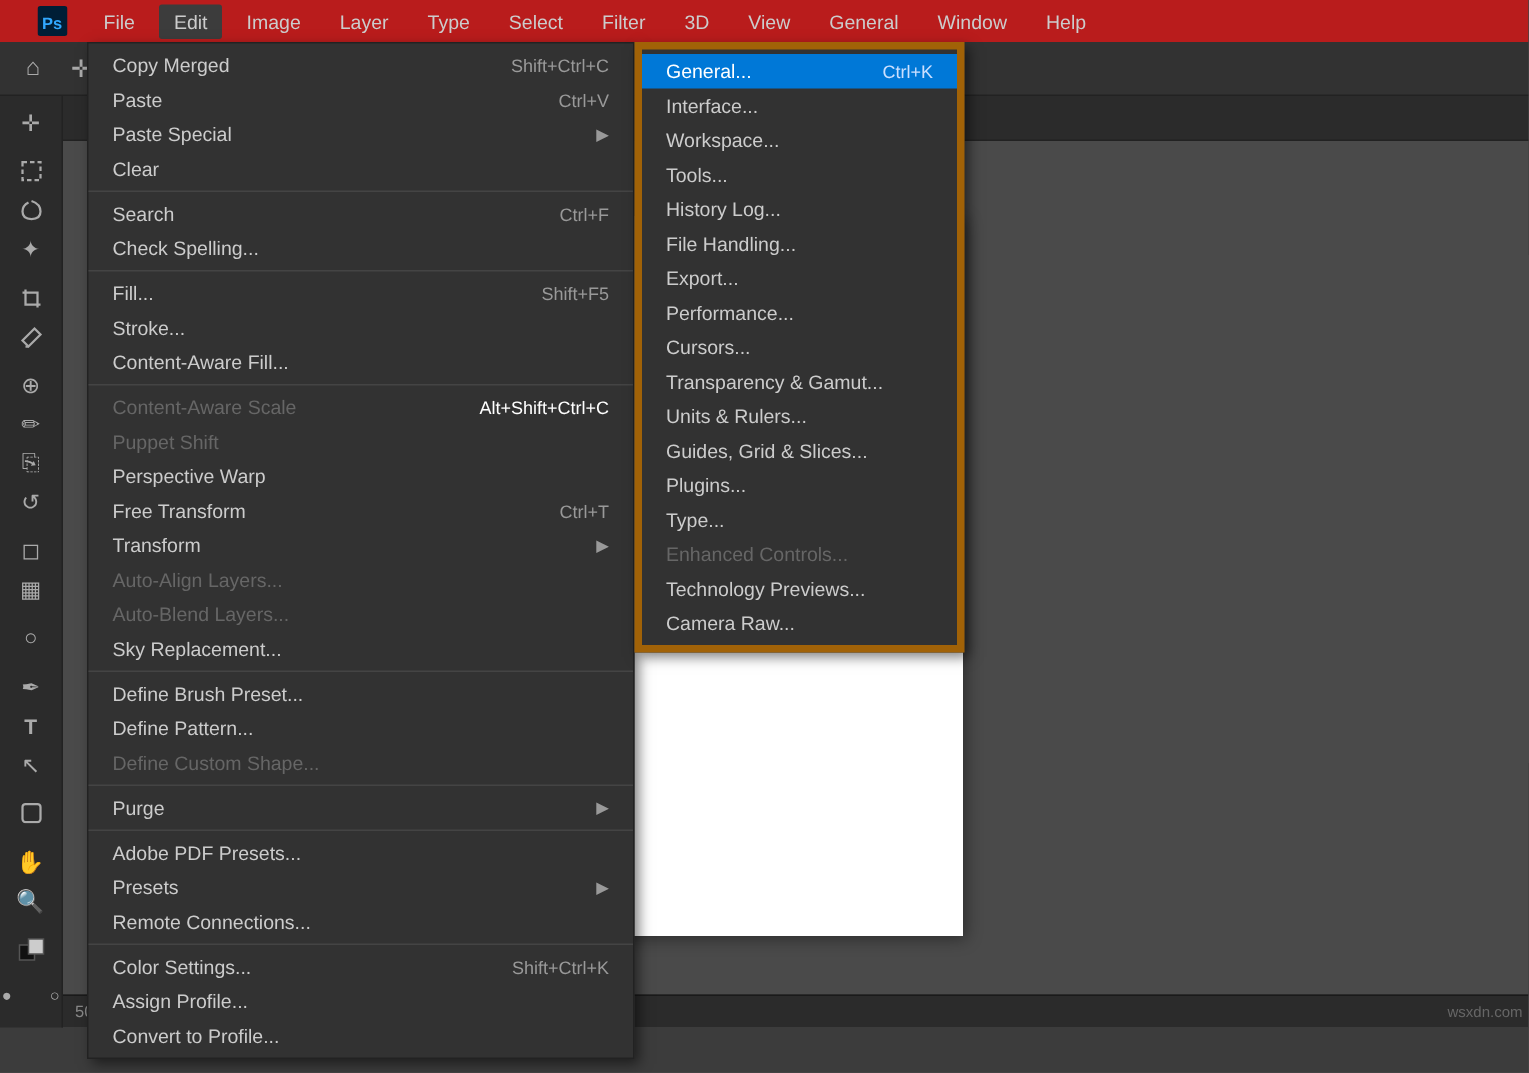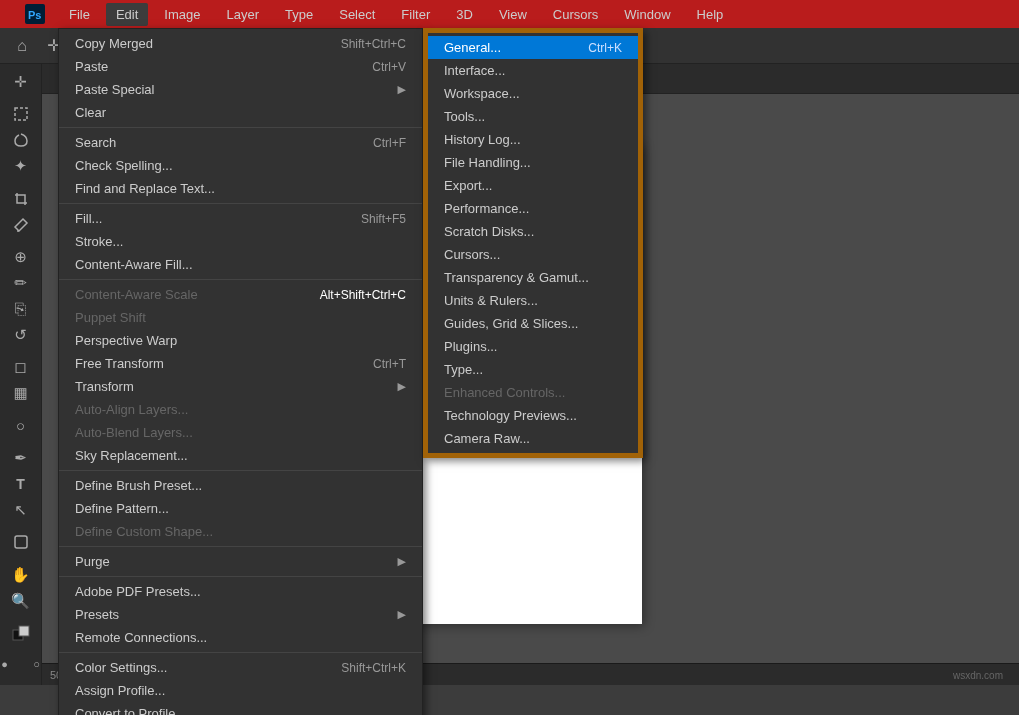--- a/index.html
+++ b/index.html
@@ -162,21 +162,21 @@
       padding: 0 8px;
       color: #888;
       font-size: 11px;
       border-top: 1px solid #1a1a1a;
     }
 
     
     .watermark {
       position: absolute;
       bottom: 4px;
-      right: 16px;
+      right: 4px;
       color: #666;
       font-size: 10px;
       margin-top: 18px;
     }
 
     
     .edit-menu {
       position: absolute;
       top: 28px;
       left: 58px;
@@ -269,21 +269,21 @@
   </div>
   <div class="menu-bar-item">File</div>
   <div class="menu-bar-item active">Edit</div>
   <div class="menu-bar-item">Image</div>
   <div class="menu-bar-item">Layer</div>
   <div class="menu-bar-item">Type</div>
   <div class="menu-bar-item">Select</div>
   <div class="menu-bar-item">Filter</div>
   <div class="menu-bar-item">3D</div>
   <div class="menu-bar-item">View</div>
-  <div class="menu-bar-item">Cursors</div>
+  <div class="menu-bar-item">General</div>
   <div class="menu-bar-item">Window</div>
   <div class="menu-bar-item">Help</div>
 </div>
 
 <div class="toolbar-strip">
   <div class="tool-btn">⌂</div>
   <div class="tool-btn">✛</div>
   <div class="tool-divider"></div>
   <div class="tool-btn">
     <svg width="18" height="18" viewBox="0 0 18 18" fill="#aaa">
@@ -435,23 +435,20 @@
     <span>Clear</span>
   </div>
   <div class="menu-separator"></div>
   <div class="menu-item">
     <span>Search</span>
     <span class="shortcut">Ctrl+F</span>
   </div>
   <div class="menu-item">
     <span>Check Spelling...</span>
   </div>
-  <div class="menu-item">
-    <span>Find and Replace Text...</span>
-  </div>
   <div class="menu-separator"></div>
   <div class="menu-item">
     <span>Fill...</span>
     <span class="shortcut">Shift+F5</span>
   </div>
   <div class="menu-item">
     <span>Stroke...</span>
   </div>
   <div class="menu-item">
     <span>Content-Aware Fill...</span>
@@ -544,23 +541,20 @@
   <div class="submenu-item">
     <span>File Handling...</span>
   </div>
   <div class="submenu-item">
     <span>Export...</span>
   </div>
   <div class="submenu-item">
     <span>Performance...</span>
   </div>
   <div class="submenu-item">
-    <span>Scratch Disks...</span>
-  </div>
-  <div class="submenu-item">
     <span>Cursors...</span>
   </div>
   <div class="submenu-item">
     <span>Transparency &amp; Gamut...</span>
   </div>
   <div class="submenu-item">
     <span>Units &amp; Rulers...</span>
   </div>
   <div class="submenu-item">
     <span>Guides, Grid &amp; Slices...</span>

